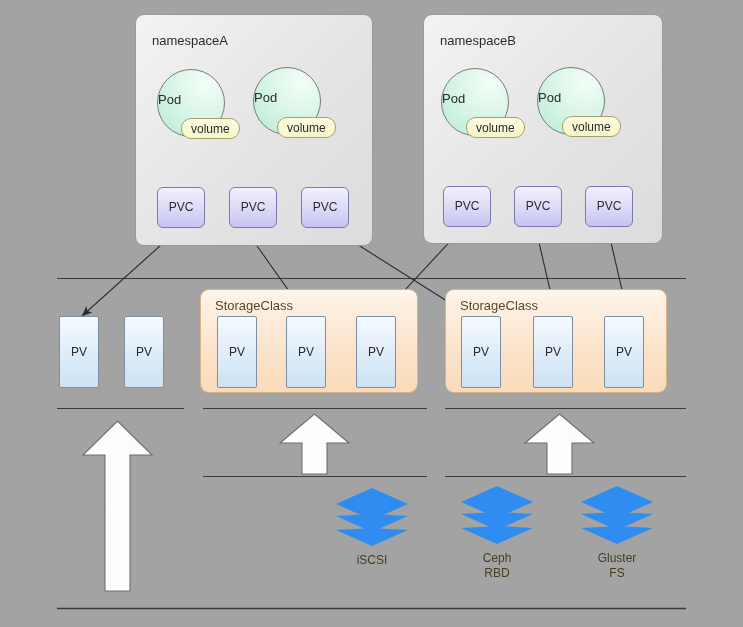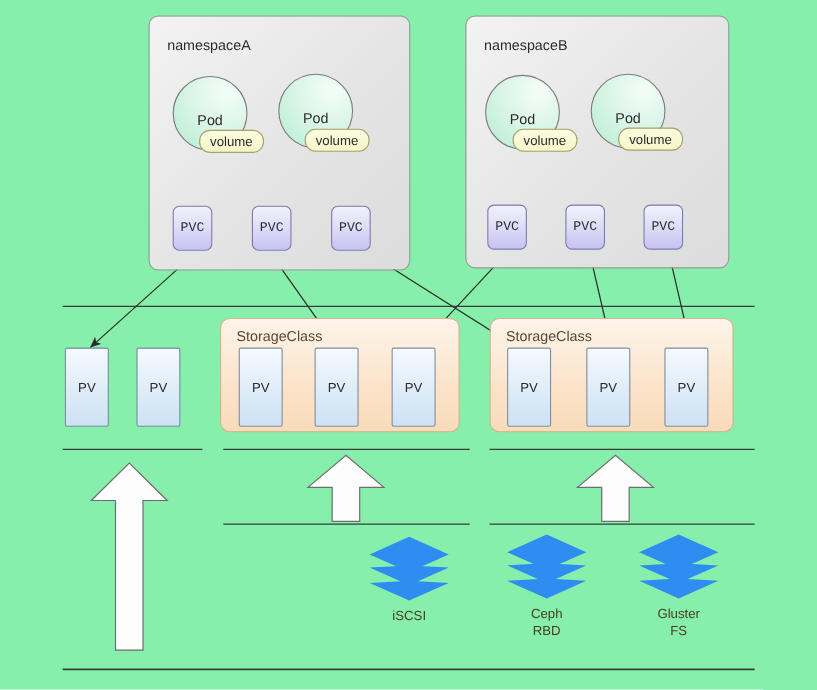--- a/index.html
+++ b/index.html
@@ -5,21 +5,21 @@
 <style>
   html, body {
     margin: 0;
     padding: 0;
     background: #ffffff;
   }
   #canvas {
     position: relative;
     width: 743px;
     height: 627px;
-    background: #86efac;
+    background: #a3a3a3;
     font-family: "Liberation Sans", sans-serif;
     overflow: hidden;
   }
   #svg-layer {
     position: absolute;
     left: 0;
     top: 0;
     width: 743px;
     height: 627px;
     pointer-events: none;
@@ -48,22 +48,21 @@
     width: 68px;
     height: 68px;
     border-radius: 50%;
     border: 1px solid #7b7b7b;
     background: radial-gradient(circle at 72% 22%, #f4fdf8 0%, #dcf6e8 42%, #b6ecd3 100%);
     box-sizing: border-box;
   }
   .pod-label {
     position: absolute;
     width: 100%;
-    top: 32px;
-    text-align: center;
+    top: 22px;
     font-size: 13px;
     color: #2b2b2b;
   }
 
   
   .volume {
     position: absolute;
     height: 21px;
     padding: 0 9px;
     border: 1px solid #a4a26a;
@@ -72,27 +71,26 @@
     font-size: 12px;
     color: #2b2b2b;
     line-height: 20px;
     box-sizing: border-box;
     white-space: nowrap;
   }
 
   
   .pvc {
     position: absolute;
-    width: 36px;
+    width: 48px;
     height: 41px;
     border: 1px solid #7a7ab0;
     border-radius: 6px;
     background: linear-gradient(180deg, #f2f1fd 0%, #dcd9f7 55%, #c6c2f2 100%);
     box-sizing: border-box;
-    font-family: Liberation Mono, monospace;
   }
   .pvc-label {
     position: absolute;
     width: 100%;
     top: 12px;
     text-align: center;
     font-size: 12px;
     color: #2b2b2b;
   }
 

